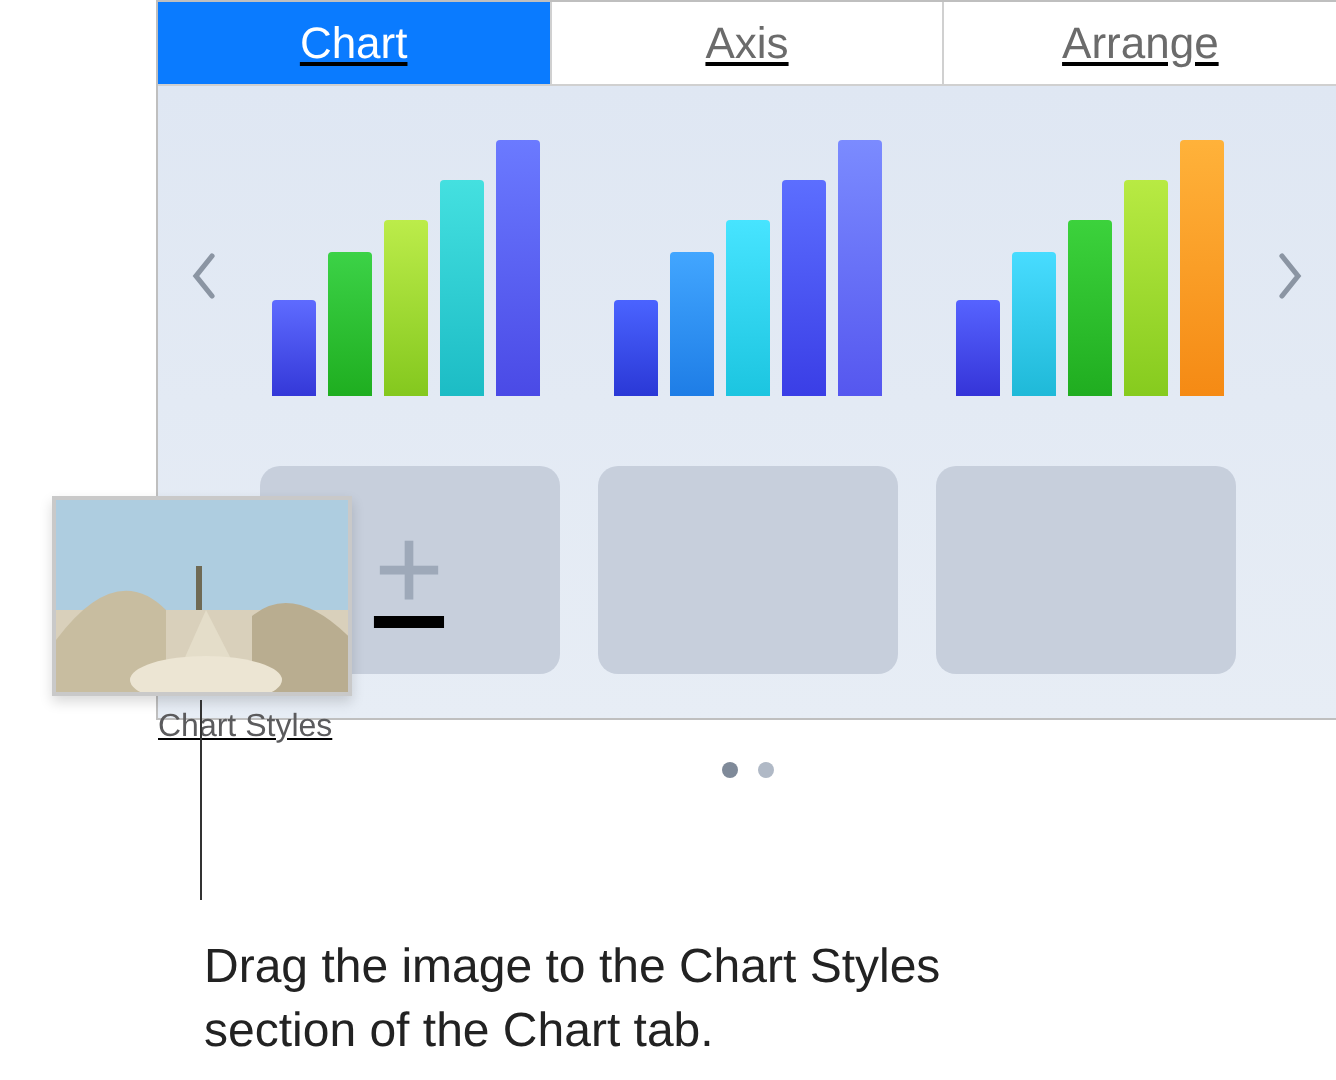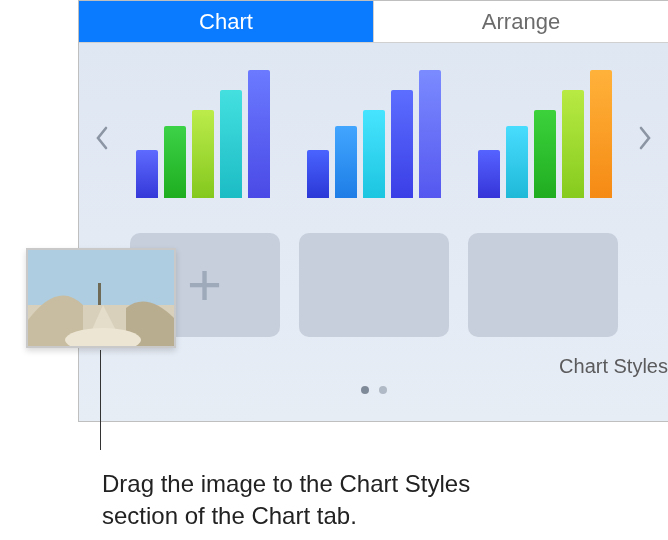--- a/index.html
+++ b/index.html
@@ -9,24 +9,25 @@
       font-family: -apple-system, "Helvetica Neue", Helvetica, Arial, sans-serif;
       background: #fff;
       position: relative;
       overflow: hidden;
     }
     .panel-wrap {
       position: absolute;
       left: 78px;
       top: 0;
       right: 0;
-      height: 422px;
+      height: 360px;
       border: 1px solid #bfbfbf;
       border-right: none;
       background: #fff;
+      text-decoration: underline;
     }
     .tabs {
       display: flex;
       height: 42px;
       border-bottom: 1px solid #d0d0d0;
     }
     .tab {
       flex: 1;
       display: flex;
       align-items: center;
@@ -118,22 +119,22 @@
       align-items: center;
       justify-content: center;
     }
     .plus span {
       font-size: 60px;
       color: #9ea9b9;
       font-weight: 200;
       line-height: 1;
     }
     .section-title {
-      text-align: right;
-      font-size: 20px;
+      text-align: left;
+      font-size: 16px;
       color: #5b5b5d;
       margin-top: 18px;
     }
     .dots {
       display: flex;
       justify-content: center;
       gap: 10px;
       margin-top: 8px;
     }
     .dot {
@@ -173,20 +174,21 @@
       line-height: 1.35;
       color: #222;
     }
   </style>
 </head>
 <body>
 
 <div class="panel-wrap">
   <div class="tabs">
     <div class="tab active">Chart</div>
+    <div class="tab">Axis</div>
     <div class="tab">Arrange</div>
   </div>
 
   <div class="styles-area">
     <div class="carousel">
       <div class="chev">
         <svg width="14" height="24" viewBox="0 0 14 24">
             <path d="M11 2 L3 12 L11 22" stroke="#8b95a3" stroke-width="2.6" fill="none" stroke-linecap="round"></path>
           </svg>
       </div>

